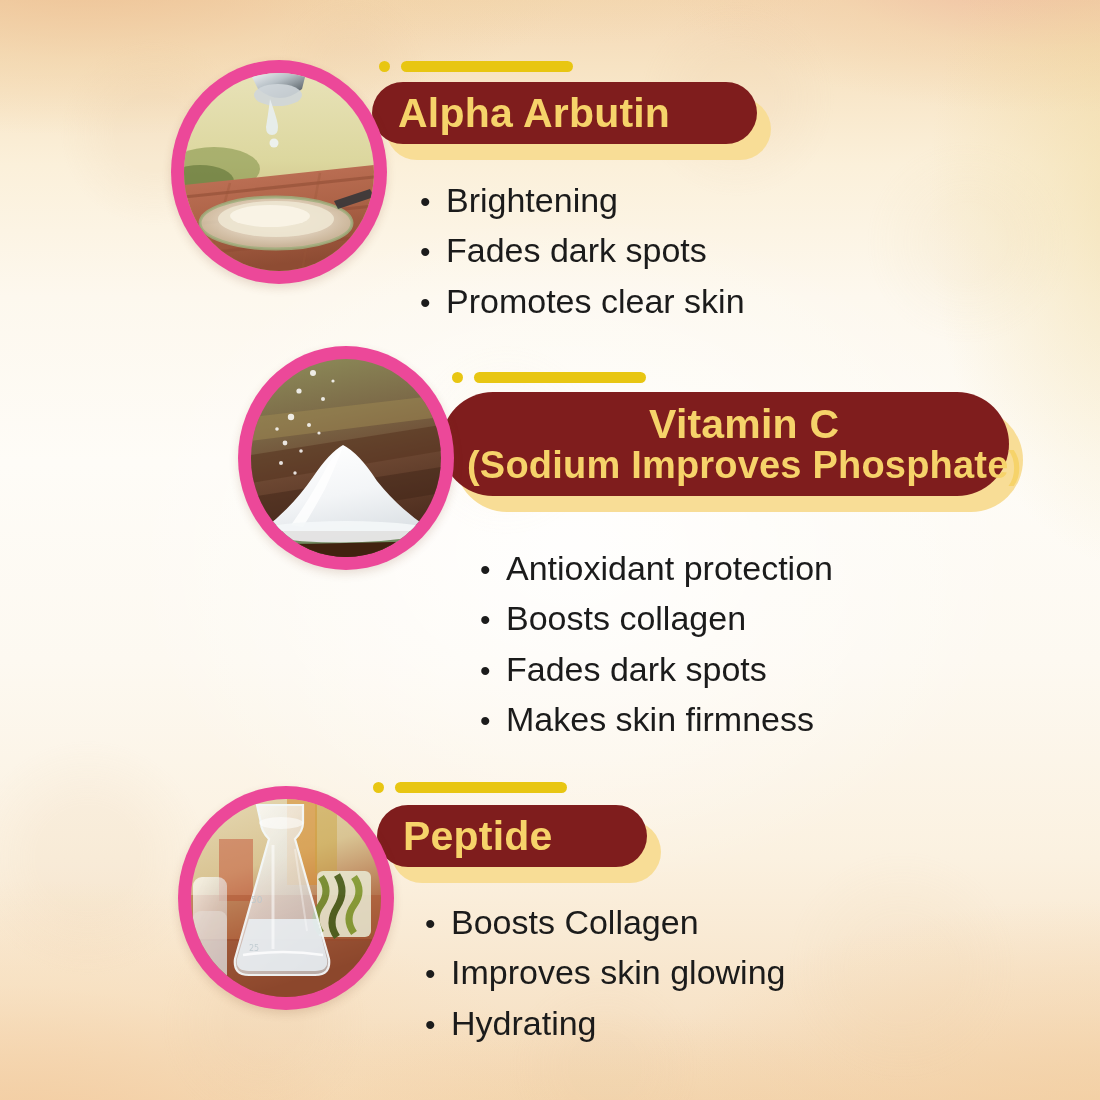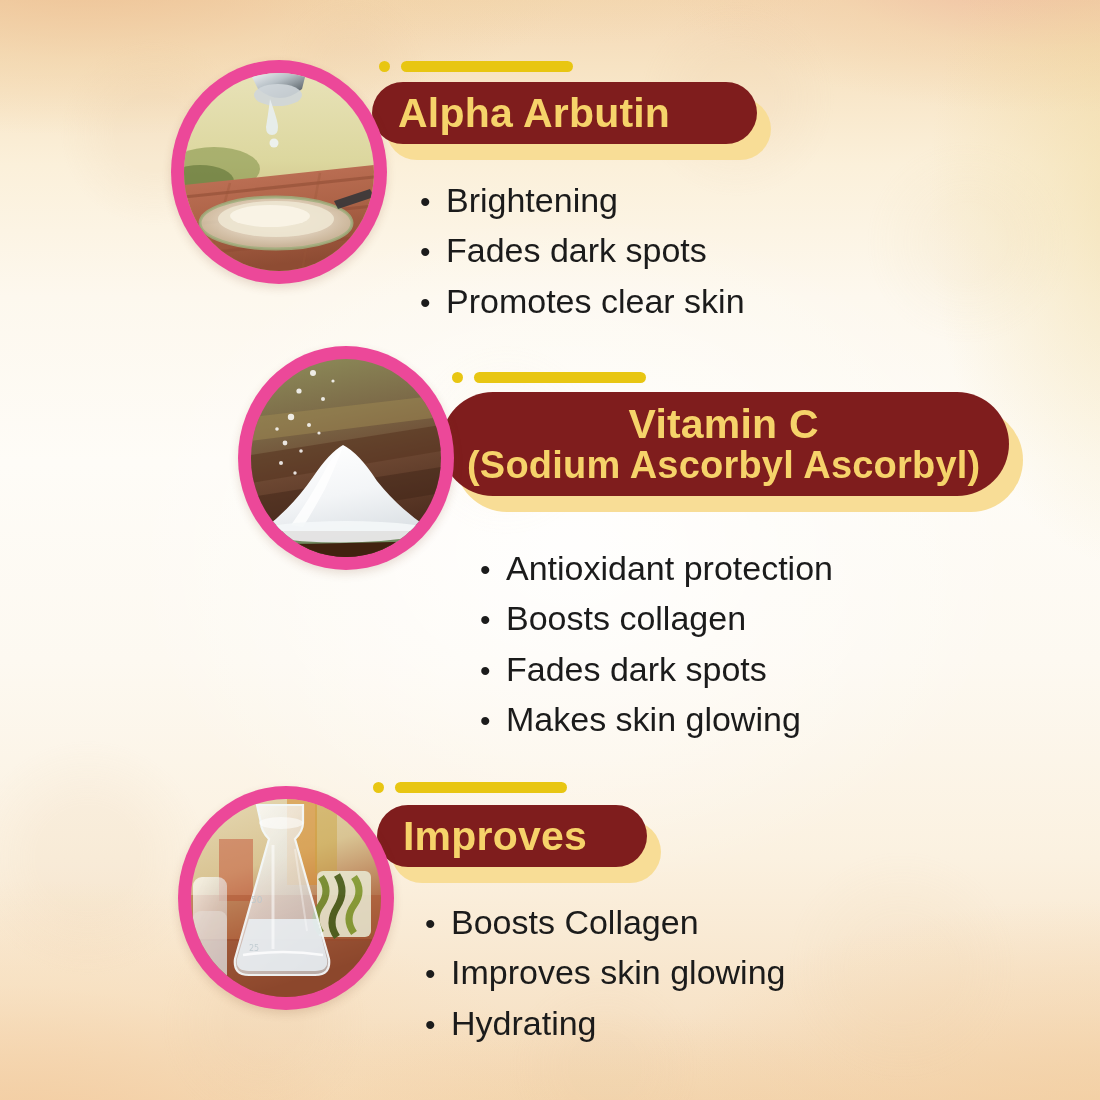--- a/index.html
+++ b/index.html
@@ -353,41 +353,41 @@
     </div>
 
     <div class="accent accent-dot"></div>
     <div class="accent accent-dash"></div>
 
     <div class="badge-wrap">
       <div class="badge-shadow"></div>
       <div class="badge">
         <div class="badge-title">
           <span class="line1">Vitamin C</span>
-          <span class="line2">(Sodium Ascorbyl Ascorbyl)</span>
+          <span class="line2">(Sodium Improves Phosphate)</span>
         </div>
       </div>
     </div>
 
     <ul class="bullets">
       <li>
         <span class="dot">•</span>
         <span class="txt">Antioxidant protection</span>
       </li>
       <li>
         <span class="dot">•</span>
         <span class="txt">Boosts collagen</span>
       </li>
       <li>
         <span class="dot">•</span>
         <span class="txt">Fades dark spots</span>
       </li>
       <li>
         <span class="dot">•</span>
-        <span class="txt">Makes skin glowing</span>
+        <span class="txt">Makes skin firmness</span>
       </li>
     </ul>
   </div>
 
   <div class="section" id="sec-2" style="left:0;top:0;width:1100px;height:1100px;">
 
     <div class="medallion">
       <div class="photo">
         <svg viewBox="0 0 190 198" preserveAspectRatio="xMidYMid slice" aria-hidden="true">
           <defs>
@@ -433,21 +433,21 @@
       </div>
     </div>
 
     <div class="accent accent-dot"></div>
     <div class="accent accent-dash"></div>
 
     <div class="badge-wrap">
       <div class="badge-shadow"></div>
       <div class="badge">
         <div class="badge-title">
-          <span class="line1">Improves</span>
+          <span class="line1">Peptide</span>
         </div>
       </div>
     </div>
 
     <ul class="bullets">
       <li>
         <span class="dot">•</span>
         <span class="txt">Boosts Collagen</span>
       </li>
       <li>

